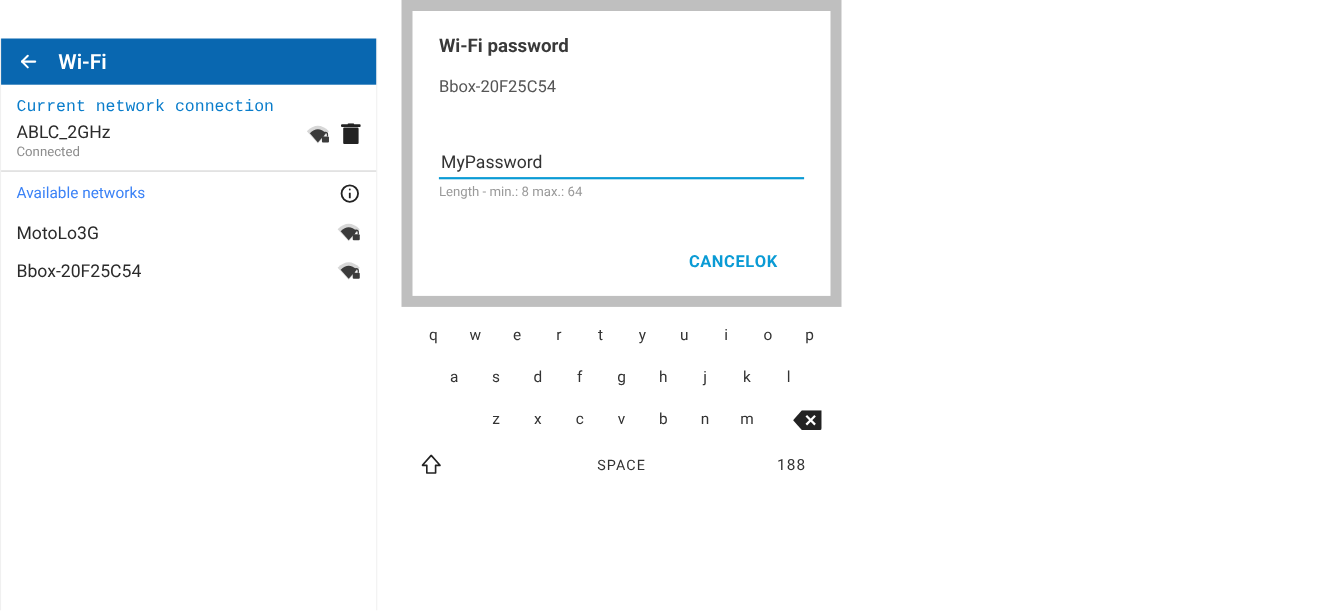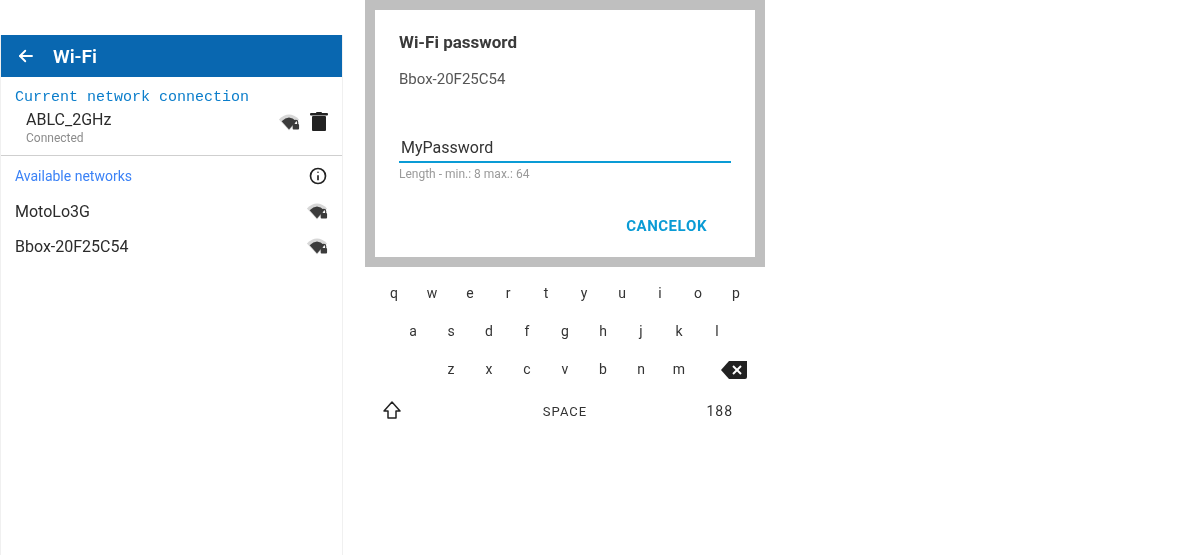--- a/index.html
+++ b/index.html
@@ -6,42 +6,42 @@
     body { width: 1200px; height: 555px; display: flex; background: #fff; }
     .panel-left { width: 343px; border-left: 1px solid #f0f0f0; border-right: 1px solid #f0f0f0; display: flex; flex-direction: column; margin-top: 35px; }
     .panel-right { width: 400px; margin-left: 22px; display: flex; flex-direction: column; }
     
     
     .header-bar { background: #0967b0; color: #fff; height: 42px; display: flex; align-items: center; padding: 0 16px; gap: 18px; }
     .header-bar .title { font-size: 19px; font-weight: 600; }
     .back-icon { width: 18px; height: 18px; display: inline-block; }
     
     .section-head { color: #0a7dcb; font-size: 15px; padding: 12px 14px 4px 14px; font-weight: 400; font-family: Liberation Mono, monospace; }
-    .current-row { padding: 0 14px 10px 25px; display: flex; align-items: flex-start; border-bottom: 1px solid #cfcfcf; }
+    .current-row { padding: 0 14px 10px 14px; display: flex; align-items: flex-start; border-bottom: 1px solid #cfcfcf; }
     .net-info { flex: 1; }
     .net-name { font-size: 16px; color: #2b2b2b; }
     .net-status { font-size: 12px; color: #8c8c8c; margin-top: 2px; }
     .net-actions { display: flex; gap: 10px; align-items: center; margin-top: 2px; }
     
     .available-head { display: flex; align-items: center; padding: 10px 14px 8px 14px; }
     .available-head .stitle { color: #3b82f6; font-size: 14px; flex: 1; }
     .info-icon { width: 20px; height: 20px; }
     
     .net-row { display: flex; padding: 8px 14px; }
     .net-row .net-name { flex: 1; }
     .wifi-icon { width: 22px; height: 18px; }
     .trash-icon { width: 18px; height: 20px; }
     
     
     .modal-wrap { background: #bfbfbf; padding: 10px; }
     .modal { background: #fff; padding: 22px 24px 14px 24px; }
     .modal-title { font-size: 17px; font-weight: 700; color: #3a3a3a; margin-bottom: 18px; }
     .modal-sub { font-size: 15px; color: #555; margin-bottom: 48px; }
     .pw-input { width: 100%; border: none; border-bottom: 2px solid #0a9bd5; font-size: 16px; padding: 2px 2px 4px 2px; outline: none; color: #333; background: transparent; }
-    .pw-hint { font-size: 12px; color: #9a9a9a; margin-top: 4px; margin-bottom: 36px; }
+    .pw-hint { font-size: 12px; color: #9a9a9a; margin-top: 4px; margin-bottom: 48px; }
     .modal-buttons { display: flex; justify-content: flex-end; padding-right: 24px; padding-bottom: 8px; }
     .modal-buttons button { border: none; background: none; font-size: 15px; font-weight: 700; color: #0a9bd5; cursor: pointer; letter-spacing: 0.5px; }
     
     
     .keyboard { padding: 18px 8px 6px 8px; display: flex; flex-direction: column; gap: 22px; }
     .krow { display: flex; justify-content: center; gap: 0; }
     .krow .key { width: 38px; text-align: center; font-size: 14px; color: #333; cursor: pointer; user-select: none; }
     .krow.r2 { padding: 0 18px; }
     .krow.r3 { padding: 0 38px; position: relative; }
     .bksp { position: absolute; right: 10px; width: 26px; height: 18px; }

